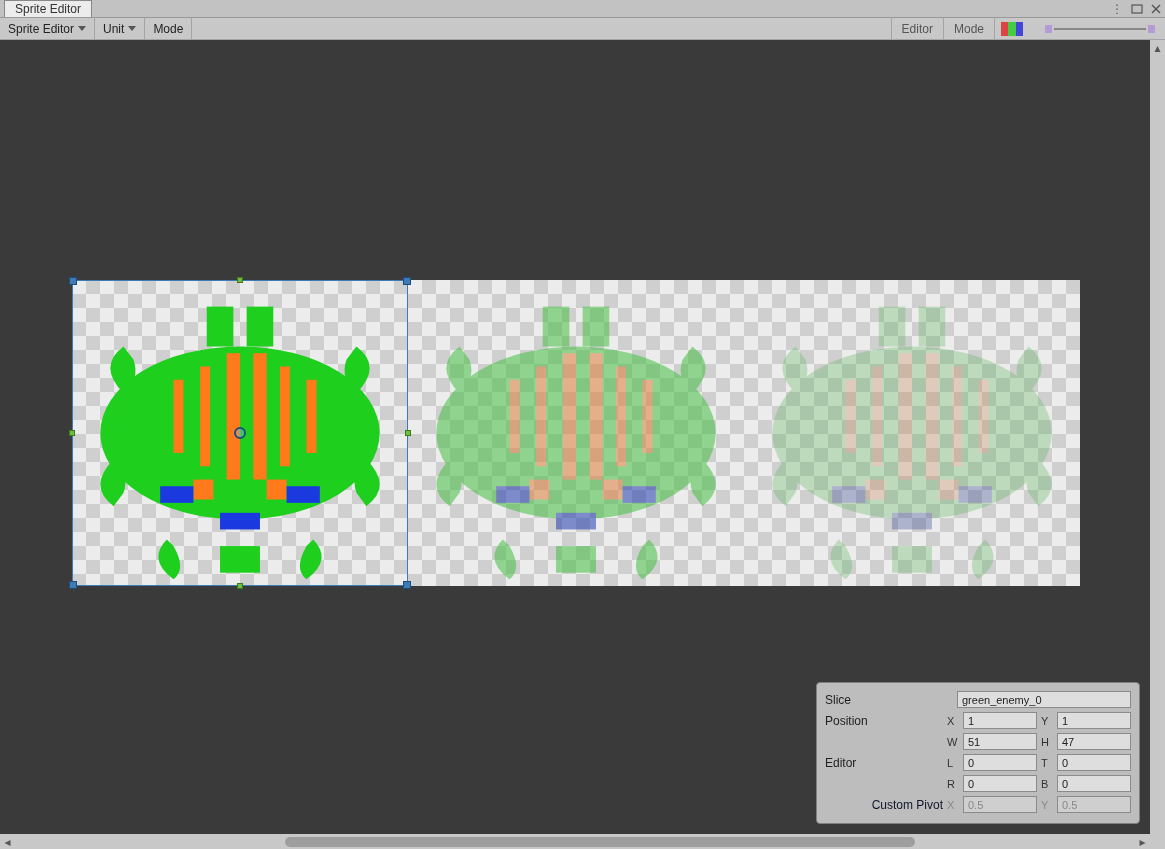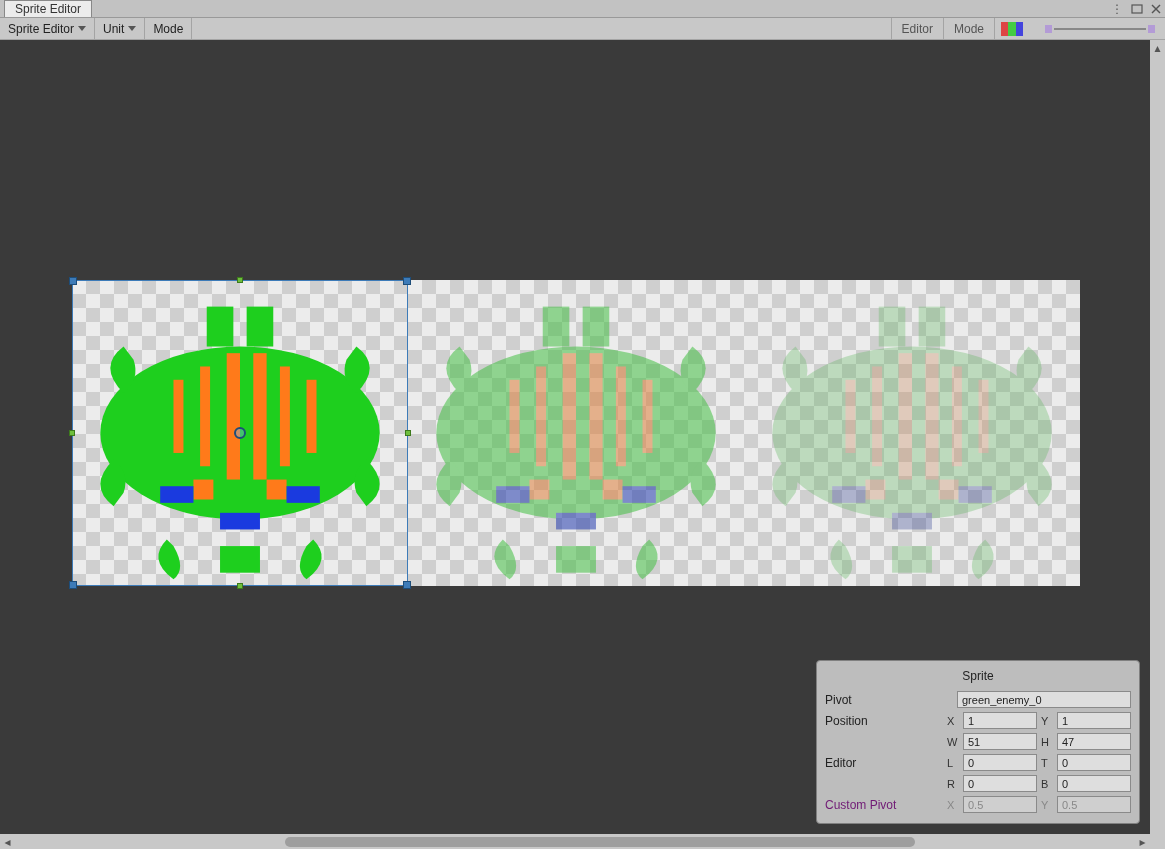--- a/index.html
+++ b/index.html
@@ -69,21 +69,21 @@
   .hscroll { position:absolute; left:0; right:15px; bottom:0; height:15px; background:#c8c8c8; display:flex; align-items:center;}
   .hscroll .thumb { height:10px; background:#9e9e9e; border-radius:5px; margin-left:270px; width:630px; }
   .hscroll .arrow{ width:15px;height:15px; display:flex; align-items:center; justify-content:center; color:#555;}
   .corner { position:absolute; right:0; bottom:0; width:15px; height:15px; background:#c8c8c8; }
 
   
   .inspector { position:absolute; right:25px; bottom:25px; width:324px; background:#bdbdbd; border:1px solid #808080; border-radius:4px; padding:6px 8px 8px; }
   .inspector .title { text-align:center; font-size:12px; color:#222; padding:2px 0 6px; }
   .row { display:flex; align-items:center; height:21px; gap:4px; }
   .row .label { width:128px; font-size:12px; color:#222; }
-  .row .label.disabled{ color:#701a75; }
+  .row .label.disabled{ color:#0f172a;text-align:right; }
   .row input[type=text] { background:#dedede; border:1px solid #8a8a8a; height:17px; font-size:11px; padding:0 4px; color:#222; }
   .row input.disabled { background:#cfcfcf; color:#888; }
   .row .short-label{ width:14px; font-size:11px; color:#333; text-align:left; }
   .row .short-label.disabled{ color:#888; }
   .pair { display:flex; align-items:center; flex:1; gap:2px;}
   .pair input{ width:74px; }
   .full input{ flex:1; }
   .select { background:#cfcfcf; border:1px solid #8a8a8a; height:18px; flex:1; display:flex; align-items:center; padding:0 4px; font-size:11px; position:relative; cursor:pointer;}
   .select::after { content:""; position:absolute; right:6px; top:6px; width:0;height:0; border-left:4px solid transparent; border-right:4px solid transparent; border-top:5px solid #555;}
 </style>
@@ -265,24 +265,23 @@
 </div>
 <div class="hscroll">
   <div class="arrow">◂</div>
   <div class="thumb"></div>
   <div style="flex:1"></div>
   <div class="arrow">▸</div>
 </div>
 <div class="corner"></div>
 
 <div class="inspector">
-  <div class="title">Sprite</div>
 
   <div class="row full">
-    <div class="label">Pivot</div>
+    <div class="label">Slice</div>
     <input type="text" value="green_enemy_0" style="">
   </div>
 
   <div class="row">
     <div class="label">Position</div>
     <div class="pair">
         <span class="short-label">X</span>
         <input type="text" value="1" style="">
       </div>
     <div class="pair">

